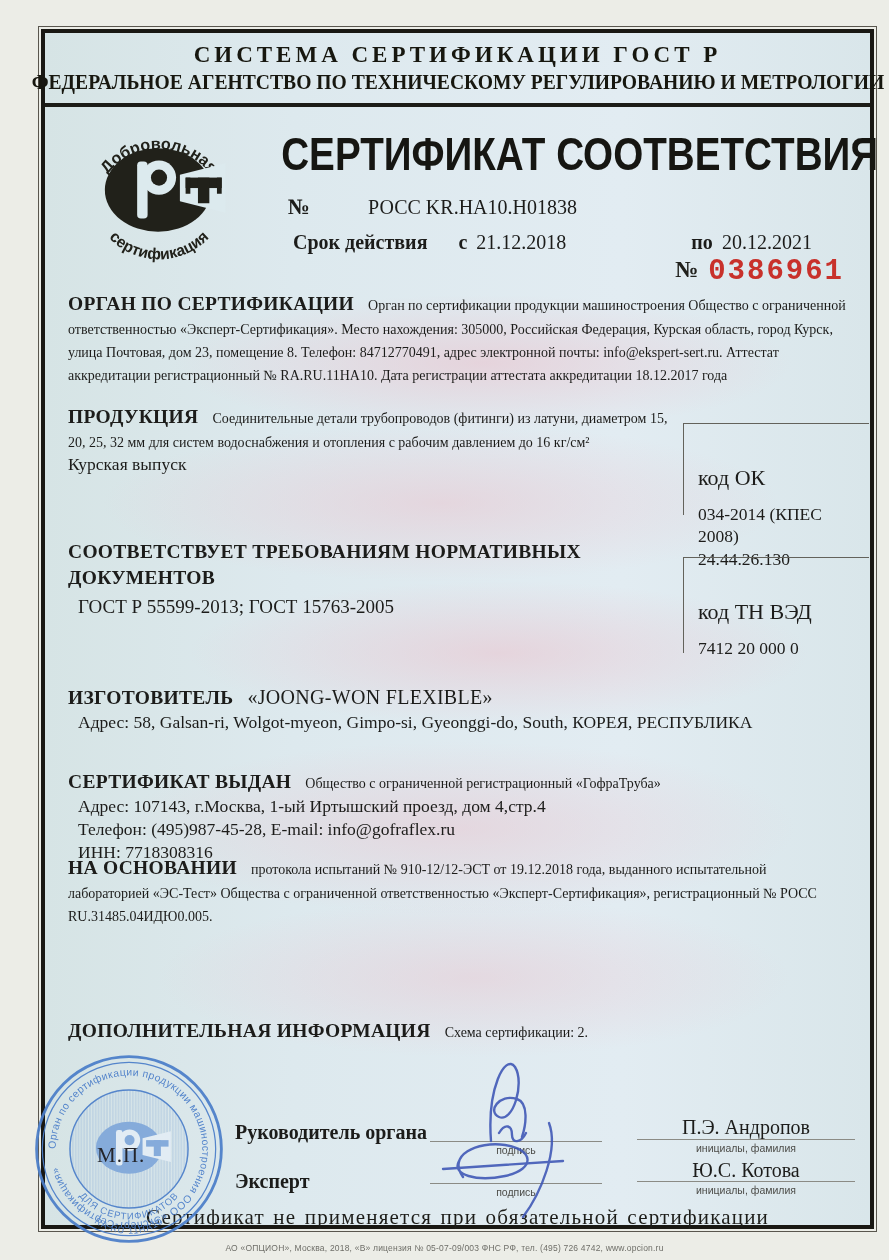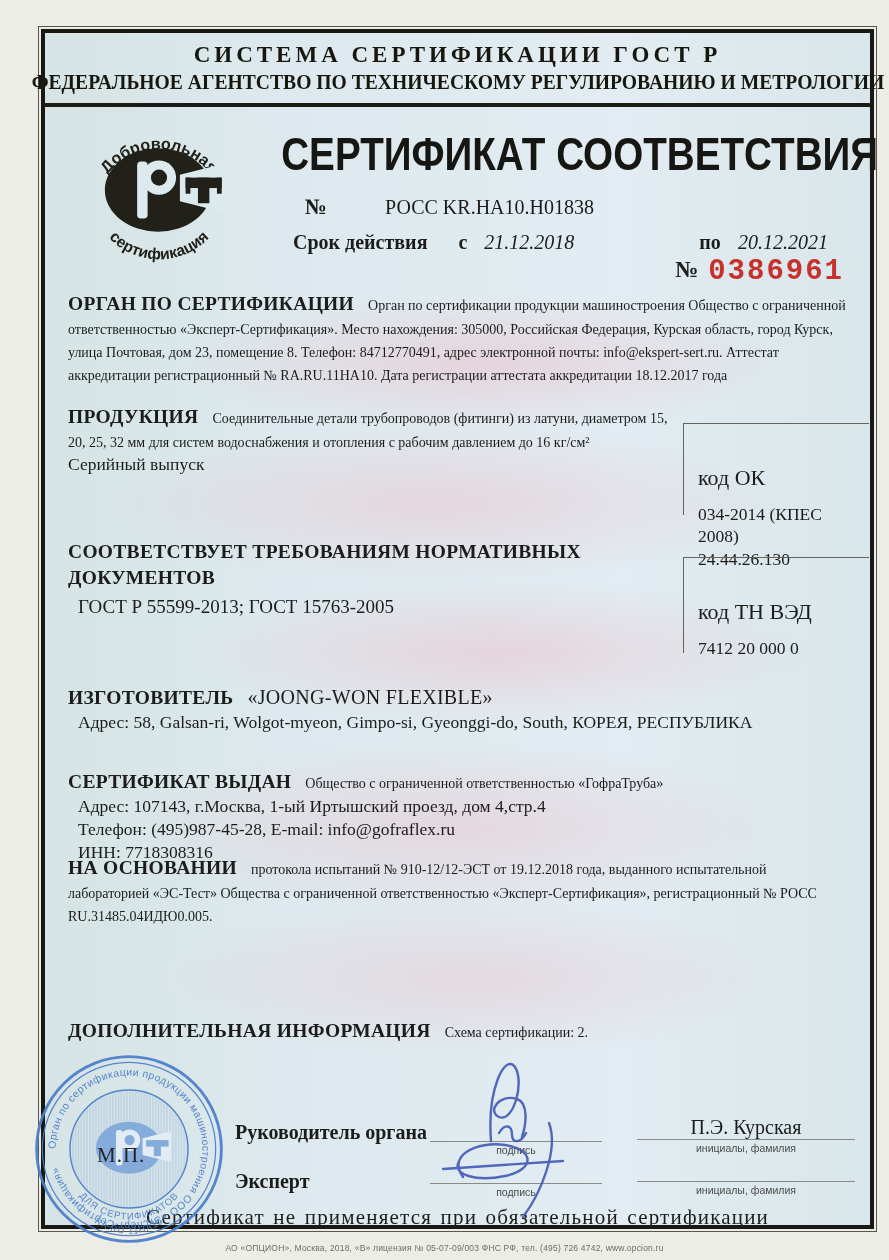--- a/index.html
+++ b/index.html
@@ -30,25 +30,25 @@
     display:flex;flex-direction:column;align-items:center;justify-content:center;gap:3px;
   }
   .hdr-l1{font-weight:bold;font-size:23px;letter-spacing:4px;color:#17170f;white-space:nowrap;}
   .hdr-l2{font-weight:bold;font-size:20px;letter-spacing:0;color:#17170f;white-space:nowrap;transform:scaleX(.98);}
   .logo{position:absolute;left:38px;top:82px;}
   .title{
     position:absolute;left:185px;right:0;top:94px;text-align:center;
     font-family:"Liberation Sans",sans-serif;font-weight:700;font-size:46px;color:#161612;
     transform:scaleX(.84);transform-origin:center;white-space:nowrap;
   }
-  .row-num{position:absolute;left:260px;top:161px;font-size:20px;}
+  .row-num{position:absolute;left:243px;top:161px;font-size:20px;}
   .row-num .no{font-weight:bold;font-size:22px;margin-right:58px;}
   .row-valid{position:absolute;left:248px;top:198px;font-size:20px;}
   .row-valid .b{font-weight:bold;}
-  .row-valid .date{margin-left:12px;font-style:italic;}
+  .row-valid .date{margin-left:4px;}
   .row-valid .po{margin-left:120px;font-weight:bold;}
   .row-blank{position:absolute;right:26px;top:222px;white-space:nowrap;}
   .row-blank .no{font-weight:bold;font-size:23px;color:#20201c;margin-right:10px;}
   .row-blank .digits{font-family:"Liberation Mono",monospace;font-weight:bold;font-size:29px;color:#c8312b;letter-spacing:2px;vertical-align:-2px;}
   .sec{position:absolute;left:23px;right:24px;font-size:17.5px;line-height:1.33;}
   .sec .lbl{font-weight:bold;font-size:19.5px;letter-spacing:.3px;padding-right:14px;}
   .sec .body{font-size:14px;}
   .sec .name{font-size:20px;letter-spacing:.3px;}
   .indent{margin-left:10px;}
   .codebox{
@@ -121,21 +121,21 @@
     <div class="row-blank">
       <span class="no">№</span><span class="digits">0386961</span>
     </div>
 
     <div class="sec" style="top:258px">
       <span class="lbl">ОРГАН ПО СЕРТИФИКАЦИИ</span><span class="body">Орган по сертификации продукции машиностроения Общество с ограниченной ответственностью «Эксперт-Сертификация». Место нахождения: 305000, Российская Федерация, Курская область, город Курск, улица Почтовая, дом 23, помещение 8. Телефон: 84712770491, адрес электронной почты: info@ekspert-sert.ru. Аттестат аккредитации регистрационный № RA.RU.11НА10. Дата регистрации аттестата аккредитации 18.12.2017 года</span>
     </div>
 
     <div class="sec" style="top:371px;width:614px;right:auto">
       <span class="lbl">ПРОДУКЦИЯ</span><span class="body">Соединительные детали трубопроводов (фитинги) из латуни, диаметром 15, 20, 25, 32 мм для систем водоснабжения и отопления с рабочим давлением до 16 кг/см²</span>
-      <div>Серийный выпуск</div>
+      <div>Курская выпуск</div>
     </div>
 
     <div class="codebox" style="top:390px;height:92px">
       <span class="cb-lbl">код ОК</span>
       <div>034-2014 (КПЕС 2008)</div>
       <div>24.44.26.130</div>
     </div>
 
     <div class="sec" style="top:506px;width:600px;right:auto">
       <div class="lbl">СООТВЕТСТВУЕТ ТРЕБОВАНИЯМ НОРМАТИВНЫХ ДОКУМЕНТОВ</div>
@@ -146,21 +146,21 @@
       <span class="cb-lbl">код ТН ВЭД</span>
       <div>7412 20 000 0</div>
     </div>
 
     <div class="sec" style="top:651px">
       <span class="lbl">ИЗГОТОВИТЕЛЬ</span><span class="name">«JOONG-WON FLEXIBLE»</span>
       <div class="indent">Адрес: 58, Galsan-ri, Wolgot-myeon, Gimpo-si, Gyeonggi-do, South, КОРЕЯ, РЕСПУБЛИКА</div>
     </div>
 
     <div class="sec" style="top:736px">
-      <span class="lbl">СЕРТИФИКАТ ВЫДАН</span><span class="body">Общество с ограниченной ответственностью «ГофраТруба»</span>
+      <span class="lbl">СЕРТИФИКАТ ВЫДАН</span><span class="body">Общество с ограниченной регистрационный «ГофраТруба»</span>
       <div class="indent">Адрес: 107143, г.Москва, 1-ый Иртышский проезд, дом 4,стр.4</div>
       <div class="indent">Телефон: (495)987-45-28, E-mail: info@gofraflex.ru</div>
       <div class="indent">ИНН: 7718308316</div>
     </div>
 
     <div class="sec" style="top:822px">
       <span class="lbl">НА ОСНОВАНИИ</span><span class="body">протокола испытаний № 910-12/12-ЭСТ от 19.12.2018 года, выданного испытательной лабораторией «ЭС-Тест» Общества с ограниченной ответственностью «Эксперт-Сертификация», регистрационный № РОСС RU.31485.04ИДЮ0.005.</span>
     </div>
 
     <div class="sec" style="top:985px">
@@ -198,27 +198,28 @@
         <text font-family="Liberation Sans, sans-serif" font-size="9.5" letter-spacing="1" fill="#4b7ec9">
           <textPath href="#regArc" startOffset="50%" text-anchor="middle">RA.RU 11НА10</textPath>
         </text>
       </svg>
     </div>
     <div class="mp">М.П.</div>
 
     <div class="role" style="top:1088px">Руководитель органа</div>
     <div class="sline" style="left:385px;top:1108px;width:172px"></div>
     <div class="slabel" style="left:385px;top:1111px;width:172px">подпись</div>
-    <div class="sig-name" style="left:592px;top:1083px;width:218px">П.Э. Курская</div>
+    <div class="sig-name" style="left:592px;top:1083px;width:218px">П.Э. Андропов</div>
     <div class="sline" style="left:592px;top:1106px;width:218px"></div>
     <div class="slabel" style="left:592px;top:1109px;width:218px">инициалы, фамилия</div>
 
     <div class="role" style="top:1137px">Эксперт</div>
     <div class="sline" style="left:385px;top:1150px;width:172px"></div>
     <div class="slabel" style="left:385px;top:1153px;width:172px">подпись</div>
+    <div class="sig-name" style="left:592px;top:1126px;width:218px">Ю.С. Котова</div>
     <div class="sline" style="left:592px;top:1148px;width:218px"></div>
     <div class="slabel" style="left:592px;top:1151px;width:218px">инициалы, фамилия</div>
 
     <div class="sig-ink">
       <svg width="240" height="175" viewBox="0 0 240 175">
         <g fill="none" stroke="#3d55b5" stroke-width="2.4" stroke-linecap="round" opacity=".88">
           <path d="M66,96 C62,44 80,8 90,22 C100,38 88,78 74,72 C62,67 74,48 92,54 C104,58 101,80 97,92"></path>
           <path d="M74,88 c6,-10 13,-8 13,2 c0,9 9,8 14,-2"></path>
           <path d="M38,132 C22,110 52,96 80,100 C108,104 112,124 80,131 C52,137 26,130 34,116"></path>
           <path d="M18,124 L138,116"></path>

